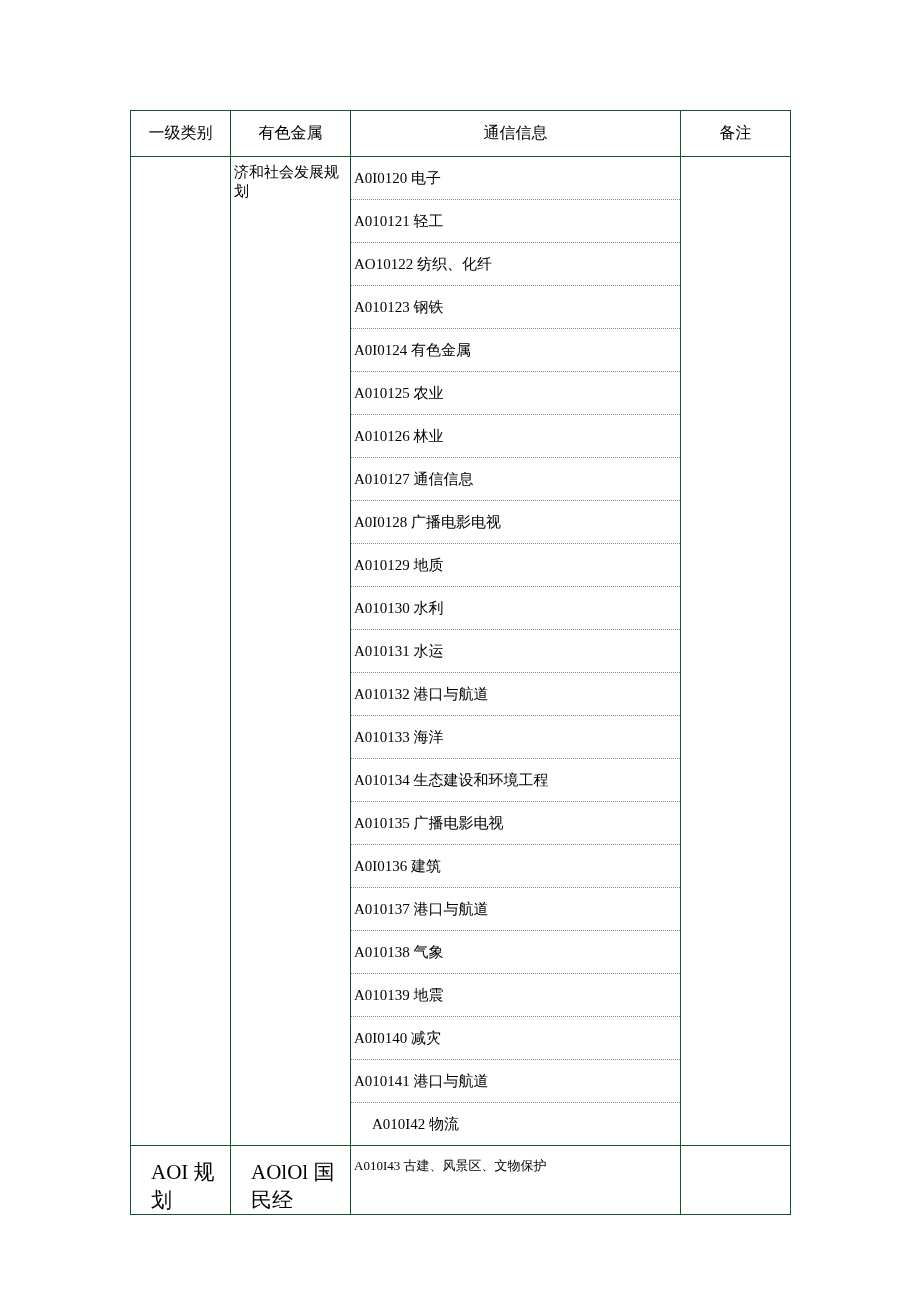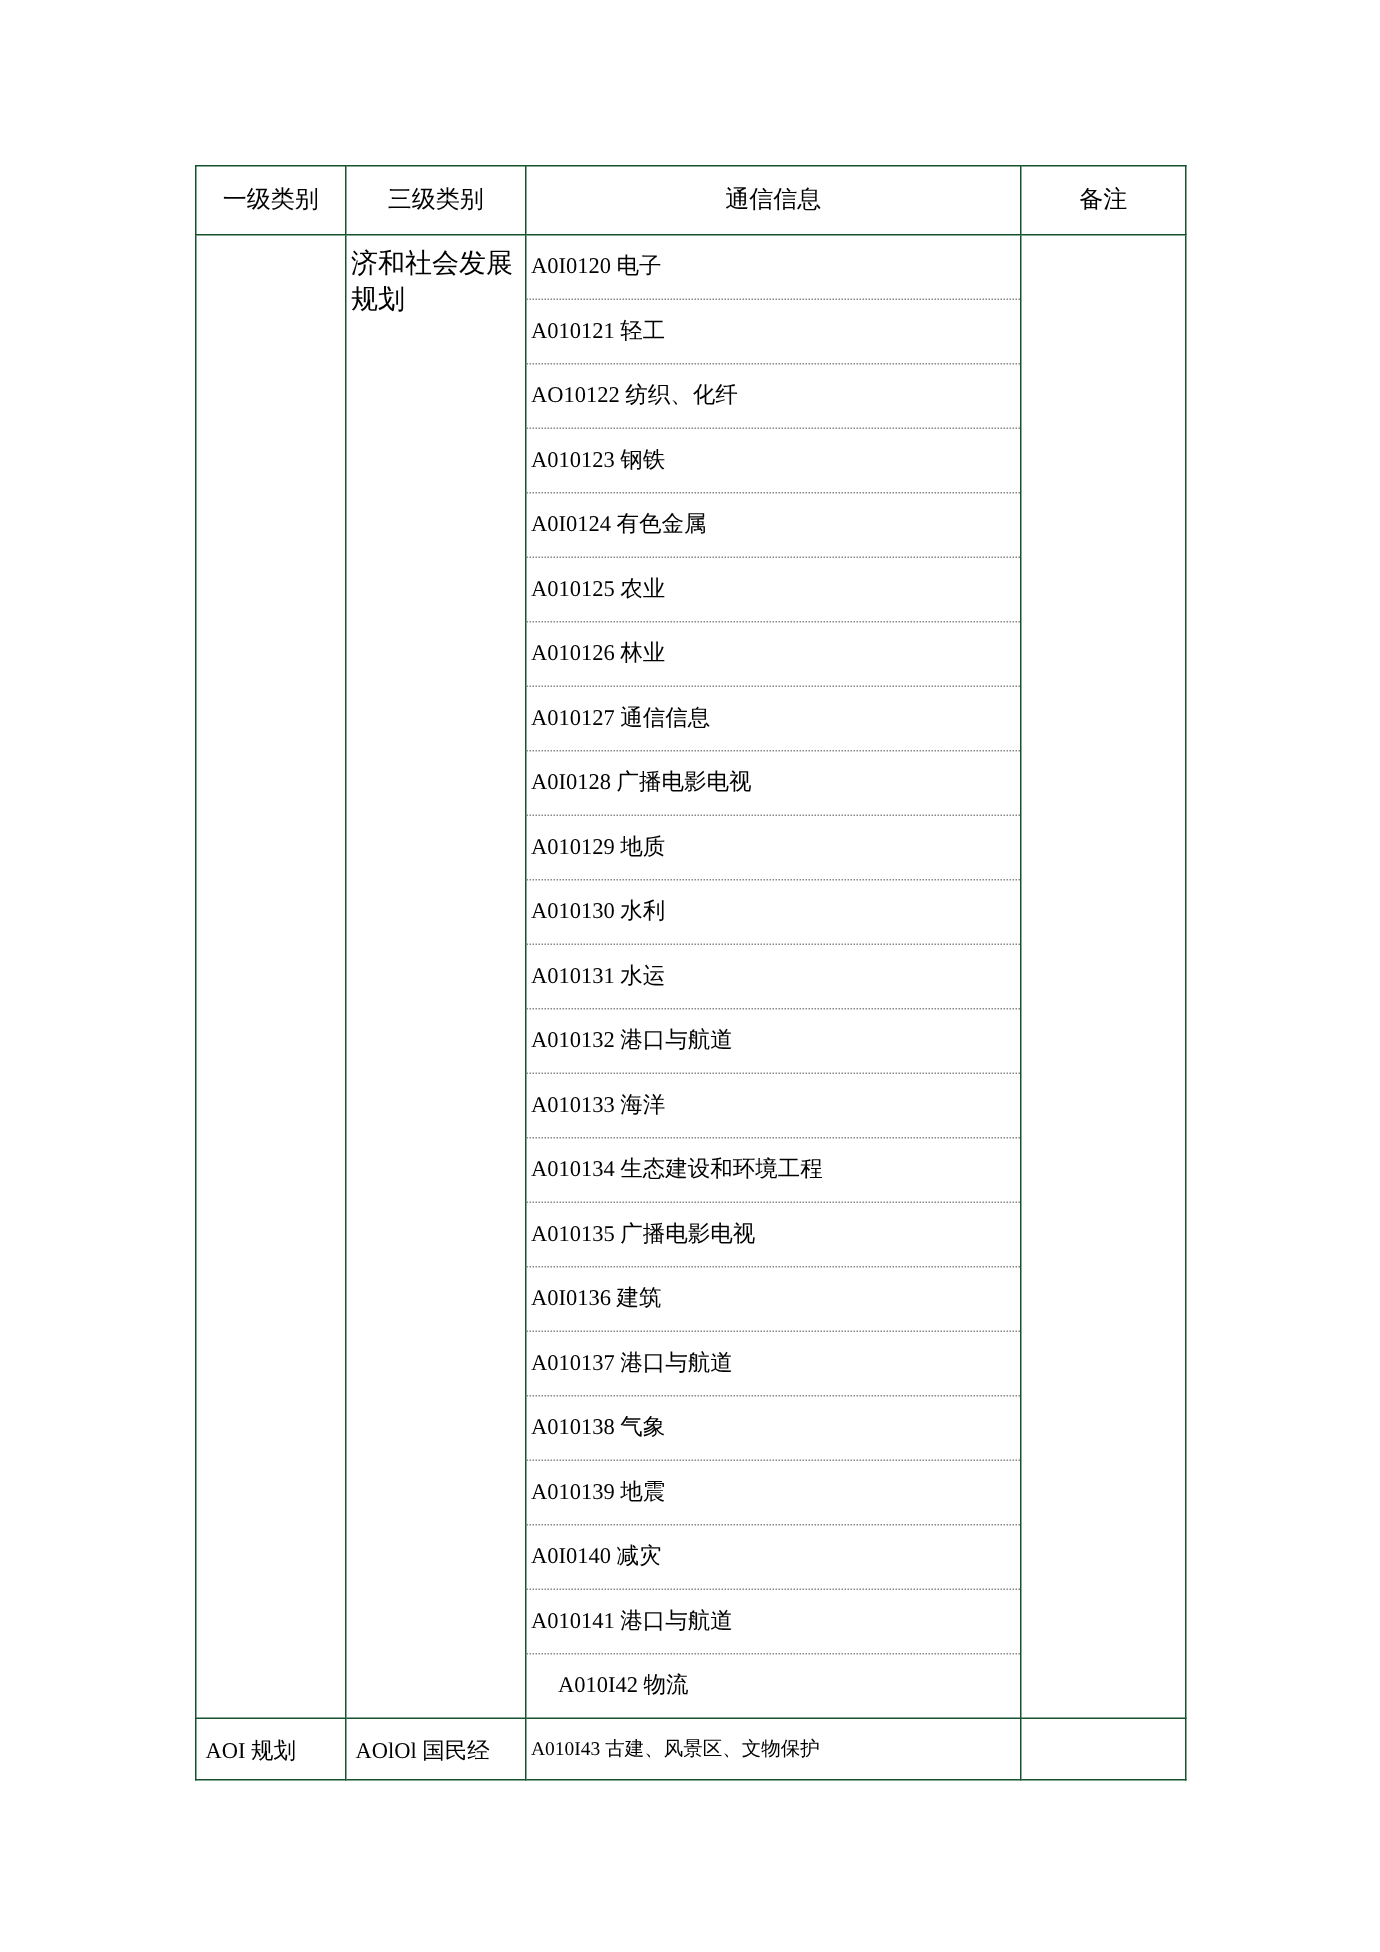--- a/index.html
+++ b/index.html
@@ -40,26 +40,26 @@
     }
     th {
       text-align: center;
       vertical-align: middle;
       height: 46px;
       font-size: 16px;
     }
     .l2-cell {
       padding: 6px 3px 0 3px;
       vertical-align: top;
-      font-size: 18px;
+      font-size: 15px;
     }
     .l1-cell {
-      padding: 12px 3px 0 6px;
+      padding: 12px 3px 0 20px;
       vertical-align: top;
-      font-size: 15px;
+      font-size: 21px;
     }
     .l3-stack {
       display: flex;
       flex-direction: column;
     }
     .l3-item {
       border-bottom: 1px dotted #888;
       padding: 12px 3px 12px 3px;
       font-size: 15px;
       line-height: 1.2;
@@ -81,21 +81,21 @@
   <table>
     <colgroup>
       <col class="c1">
         <col class="c2">
         <col class="c3">
         <col class="c4">
     </colgroup>
     <thead>
       <tr>
         <th>一级类别</th>
-        <th>三级类别</th>
+        <th>有色金属</th>
         <th>通信信息</th>
         <th>备注</th>
       </tr>
     </thead>
     <tbody>
       <tr>
         <td class="l1-cell"></td>
         <td class="l2-cell">济和社会发展规划</td>
         <td>
           <div class="l3-stack" id="row1-items">

